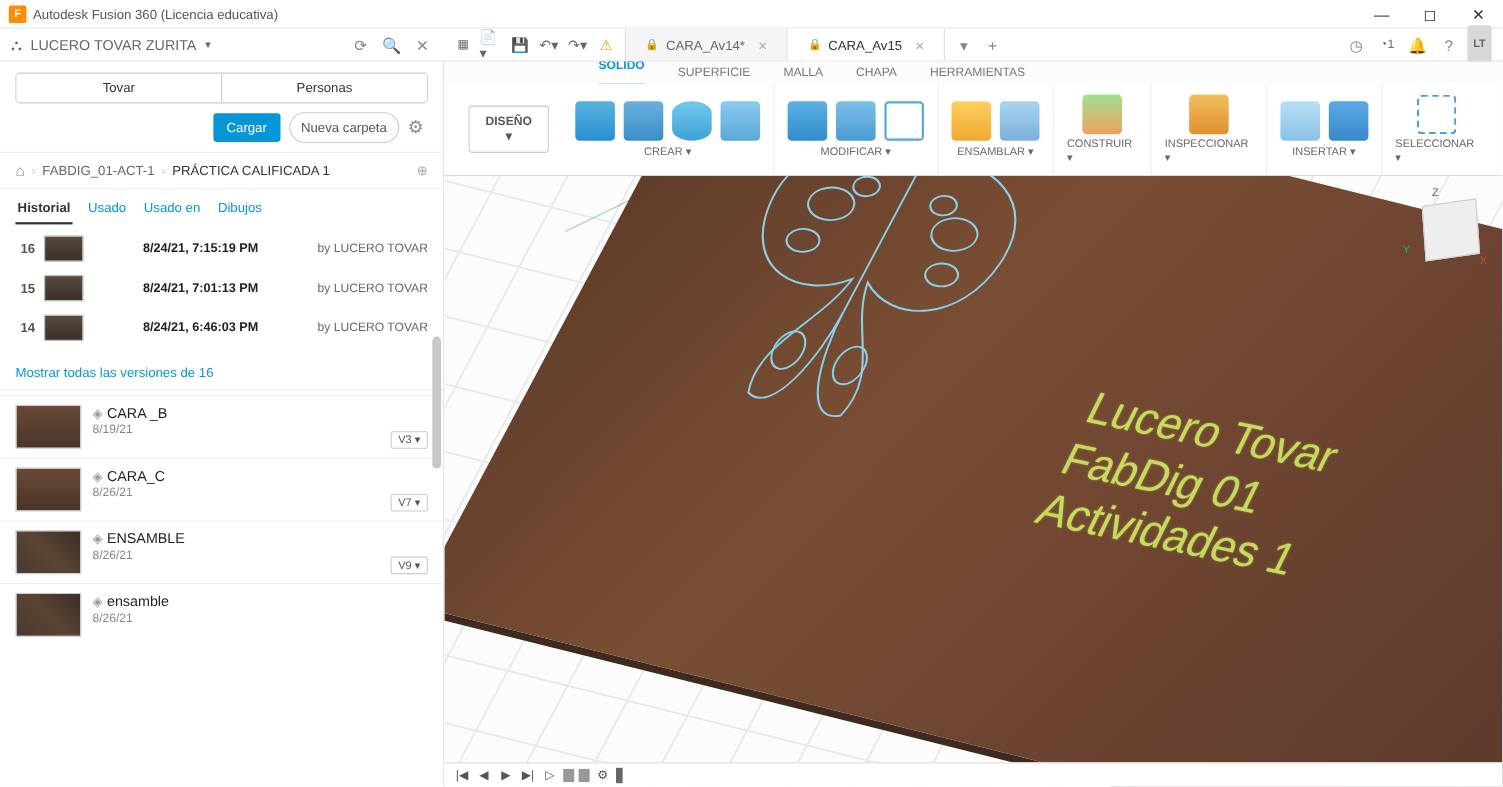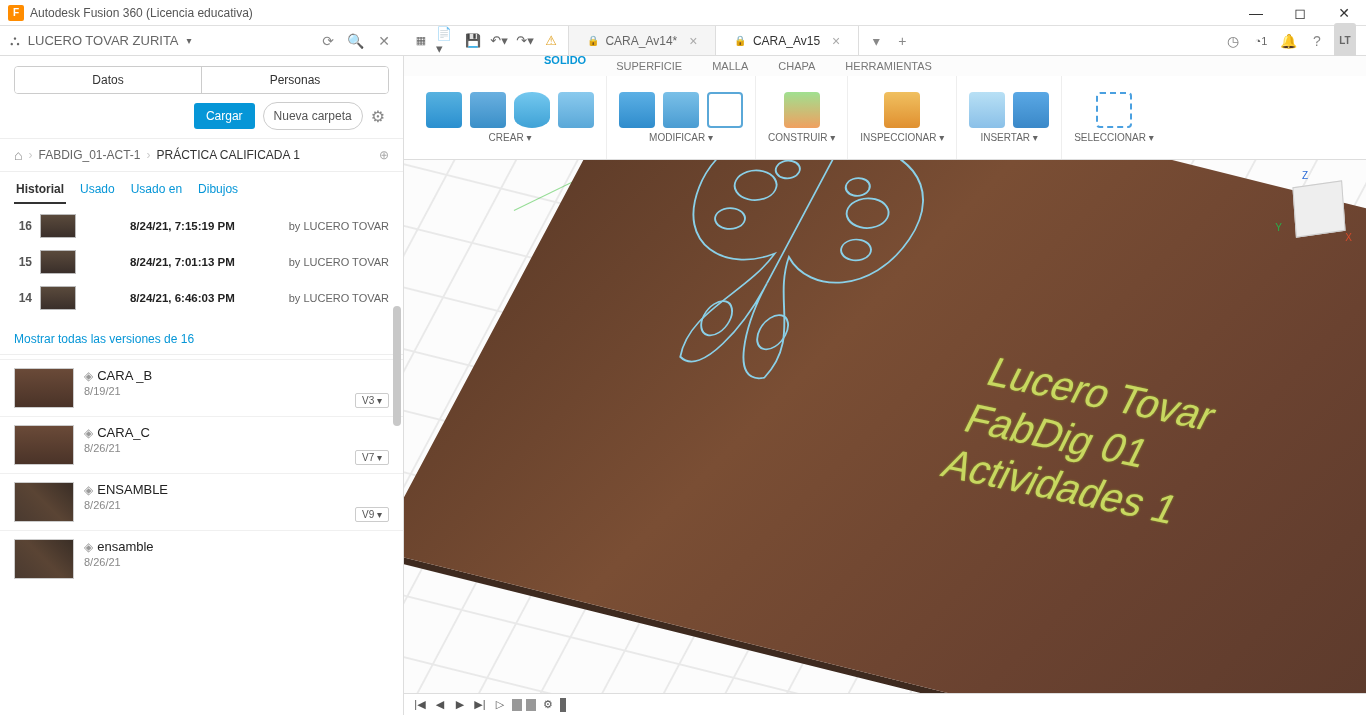--- a/index.html
+++ b/index.html
@@ -200,21 +200,21 @@
     <div class="st">🔔</div>
     <div class="st">?</div>
     <div class="avatar">LT</div>
   </div>
 </div>
 
 <div class="main">
 
   <div class="sidebar">
     <div class="seg-tabs">
-      <div class="seg-tab active">Datos</div>
+      <div class="seg-tab active">Tovar</div>
       <div class="seg-tab">Personas</div>
     </div>
     <div class="upload-row">
       <span class="spacer"></span>
       <button class="btn-primary">Cargar</button>
       <button class="btn-secondary">Nueva carpeta</button>
       <span class="gear">⚙</span>
     </div>
     <div class="breadcrumb">
       <span class="home">⌂</span>
@@ -314,36 +314,46 @@
 
     <div class="ribbon-tabs">
       <div class="rt active">SÓLIDO</div>
       <div class="rt">SUPERFICIE</div>
       <div class="rt">MALLA</div>
       <div class="rt">CHAPA</div>
       <div class="rt">HERRAMIENTAS</div>
     </div>
 
     <div class="ribbon">
+      <div class="ribbon-group noborder">
+        <button class="workspace-btn">DISEÑO ▾</button>
+      </div>
       <div class="ribbon-group">
         <div class="ribbon-icons">
           <div class="ribbon-icon ic-sketch"></div>
           <div class="ribbon-icon ic-box"></div>
           <div class="ribbon-icon ic-cyl"></div>
           <div class="ribbon-icon ic-sweep"></div>
         </div>
         <div class="ribbon-label">CREAR ▾</div>
       </div>
       <div class="ribbon-group">
         <div class="ribbon-icons">
           <div class="ribbon-icon ic-hole"></div>
           <div class="ribbon-icon ic-fillet"></div>
           <div class="ribbon-icon ic-shell"></div>
         </div>
         <div class="ribbon-label">MODIFICAR ▾</div>
+      </div>
+      <div class="ribbon-group">
+        <div class="ribbon-icons">
+          <div class="ribbon-icon ic-assem"></div>
+          <div class="ribbon-icon ic-joint"></div>
+        </div>
+        <div class="ribbon-label">ENSAMBLAR ▾</div>
       </div>
       <div class="ribbon-group">
         <div class="ribbon-icons">
           <div class="ribbon-icon ic-construct"></div>
         </div>
         <div class="ribbon-label">CONSTRUIR ▾</div>
       </div>
       <div class="ribbon-group">
         <div class="ribbon-icons">
           <div class="ribbon-icon ic-inspect"></div>

